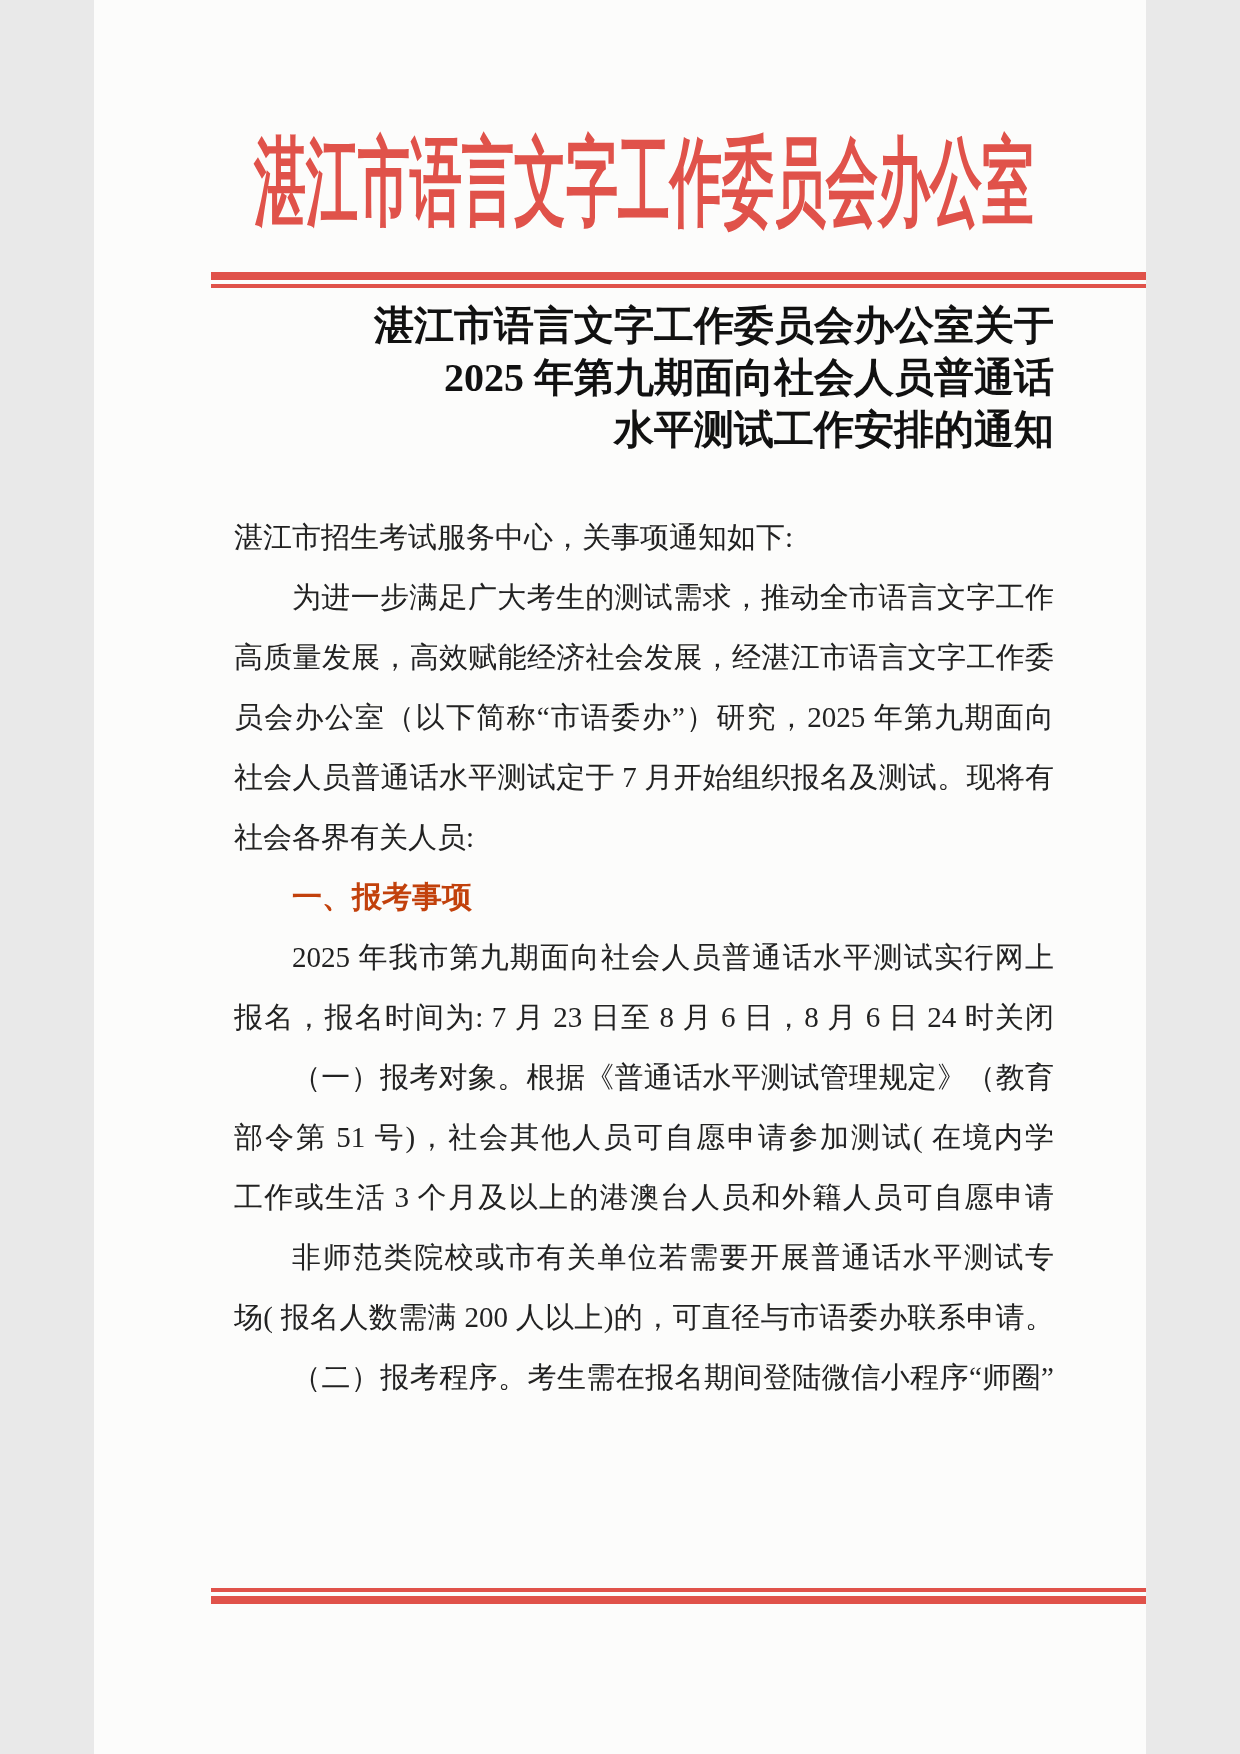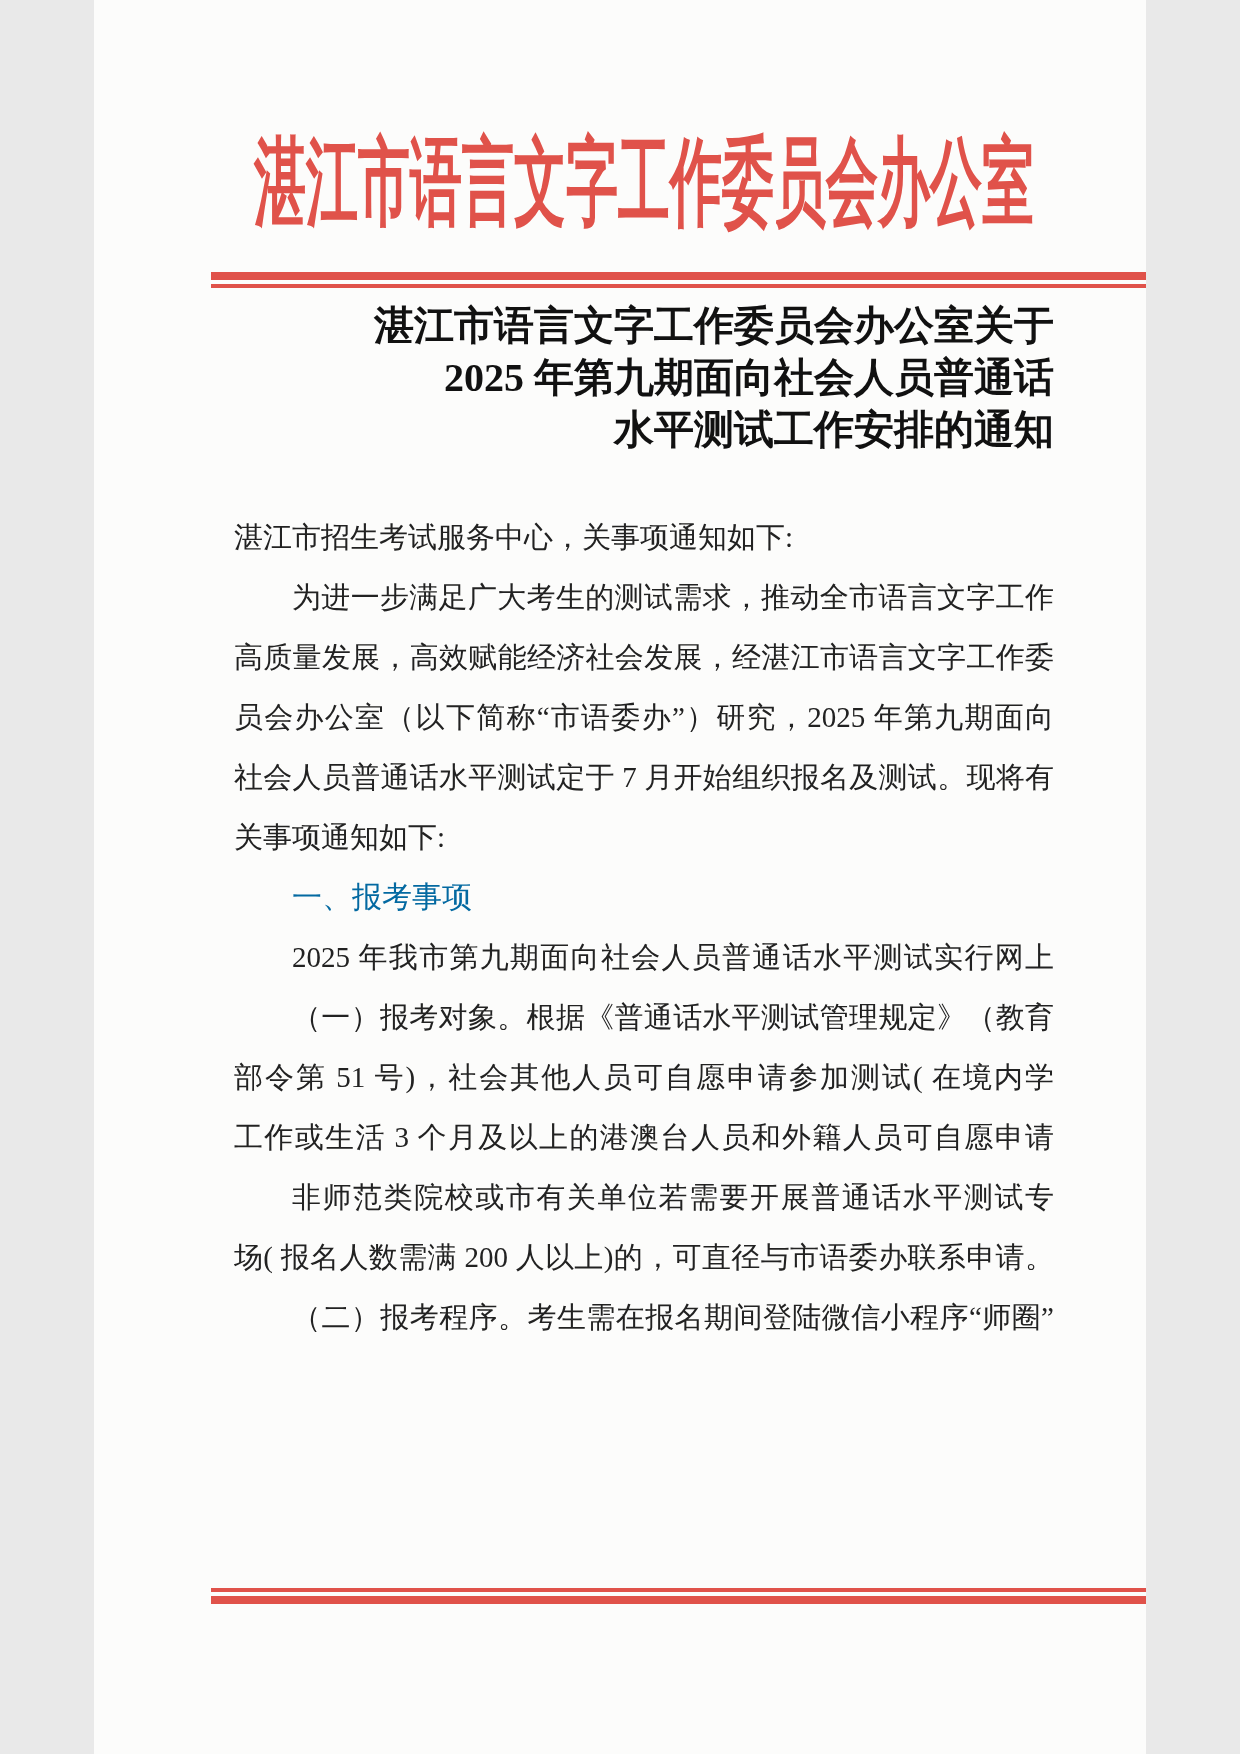--- a/index.html
+++ b/index.html
@@ -64,23 +64,23 @@
     margin:0;
     height:60px;
     overflow:hidden;
     text-align:justify;
     text-align-last:left;
   }
   .line.full{text-align-last:justify;}
   .line.indent{text-indent:58px;}
   .line.heading{
     font-family:"Liberation Sans","DejaVu Sans",sans-serif;
-    font-weight:400;
+    font-weight:700;
     font-size:30px;
-    color:#0369a1;
+    color:#c2410c;
   }
 </style>
 </head>
 <body>
 
 <div class="page">
 
   <div class="org-name">湛江市语言文字工作委员会办公室</div>
 
   <div class="rule top-thick"></div>
@@ -91,23 +91,24 @@
     <span class="title-line">2025 年第九期面向社会人员普通话</span>
     <span class="title-line">水平测试工作安排的通知</span>
   </h1>
 
   <div class="body-text">
     <p class="line">湛江市招生考试服务中心，关事项通知如下:</p>
     <p class="line indent full">为进一步满足广大考生的测试需求，推动全市语言文字工作</p>
     <p class="line full">高质量发展，高效赋能经济社会发展，经湛江市语言文字工作委</p>
     <p class="line full">员会办公室（以下简称“市语委办”）研究，2025 年第九期面向</p>
     <p class="line full">社会人员普通话水平测试定于 7 月开始组织报名及测试。现将有</p>
-    <p class="line">关事项通知如下:</p>
+    <p class="line">社会各界有关人员:</p>
     <p class="line indent heading">一、报考事项</p>
     <p class="line indent full">2025 年我市第九期面向社会人员普通话水平测试实行网上</p>
+    <p class="line full">报名，报名时间为: 7 月 23 日至 8 月 6 日，8 月 6 日 24 时关闭</p>
     <p class="line indent full">（一）报考对象。根据《普通话水平测试管理规定》（教育</p>
     <p class="line full">部令第 51 号)，社会其他人员可自愿申请参加测试( 在境内学习、</p>
     <p class="line full">工作或生活 3 个月及以上的港澳台人员和外籍人员可自愿申请</p>
     <p class="line indent full">非师范类院校或市有关单位若需要开展普通话水平测试专</p>
     <p class="line full">场( 报名人数需满 200 人以上)的，可直径与市语委办联系申请。</p>
     <p class="line indent full">（二）报考程序。考生需在报名期间登陆微信小程序“师圈”</p>
   </div>
 
   <div class="rule bottom-thin"></div>
   <div class="rule bottom-thick"></div>

